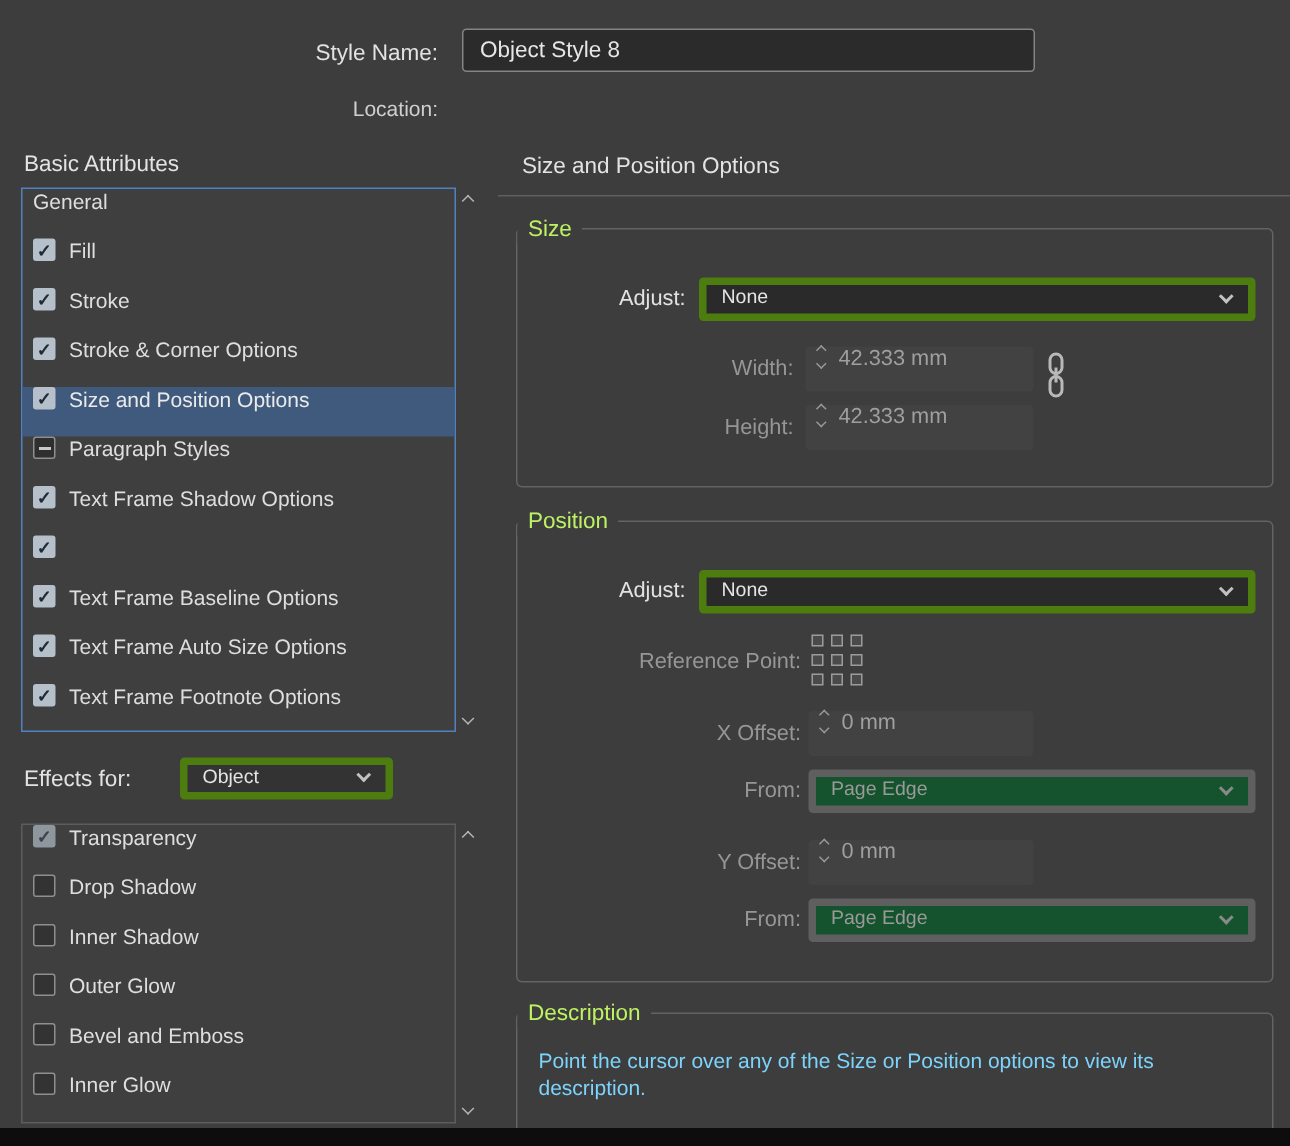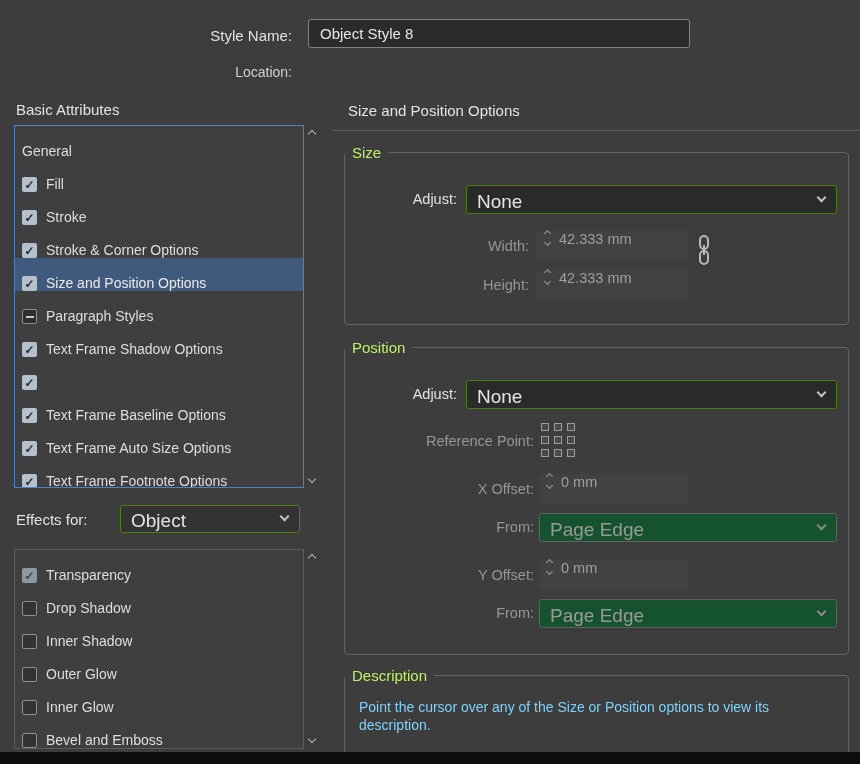--- a/index.html
+++ b/index.html
@@ -28,21 +28,21 @@
 
   .listbox {
     background: #3f3f3f;
     overflow: hidden;
   }
   .listbox.focus { border: 1px solid #4e82c4; }
   .listbox.plain { border: 1px solid #5c5c5c; }
   .list1 { left: 14px; top: 125px; width: 290px; height: 363px; }
   .list2 { left: 14px; top: 549px; width: 290px; height: 200px; }
 
-  .row { height: 33px; display: flex; align-items: flex-end; padding: 0 7px; gap: 9px; color: #dedede; font-size: 14px; cursor: default; }
+  .row { height: 33px; display: flex; align-items: flex-start; padding: 0 7px; gap: 9px; color: #dedede; font-size: 14px; cursor: default; }
   .row.selected { background: #3f5a7d; color: #eaeaea; }
 
   .cb {
     width: 15px; height: 15px; flex: 0 0 15px; border-radius: 2px;
     display: flex; align-items: center; justify-content: center;
     font-size: 12px; font-weight: bold; line-height: 1;
   }
   .cb.checked { background: #b6c0ca; color: #1f2b37; }
   .cb.checked-muted { background: #8f979e; color: #3d434a; }
   .cb.unchecked { background: #333333; border: 1px solid #8f8f8f; }
@@ -60,30 +60,30 @@
   .cv { display: inline-block; width: 7px; height: 7px; border-right: 2px solid #c2c2c2; border-bottom: 2px solid #c2c2c2; }
   .cv.up { transform: rotate(-135deg); }
   .cv.down { transform: rotate(45deg); }
   .cv.small { width: 5px; height: 5px; border-width: 1.5px; border-color: #999999; }
   .scrollbar .cv { width: 6px; height: 6px; border-width: 1.5px; border-color: #b5b5b5; }
 
   .effects-for-label { left: 16px; top: 511px; font-size: 15px; color: #e2e2e2; }
 
   
   .dropdown {
-    display: flex; align-items: flex-end;
-    background: #2a2a2a; border: 1px solid #4d7c0f; border-radius: 3px;
-    color: #e4e4e4; font-size: 19px; padding: 0 28px 0 10px;
+    display: flex; align-items: flex-start;
+    background: #2a2a2a; border: 5px solid #4d7c0f; border-radius: 3px;
+    color: #e4e4e4; font-size: 13px; padding: 0 28px 0 10px;
   }
   .dropdown .chev { position: absolute; right: 11px; top: 50%; margin-top: -6px; }
   .dropdown.disabled { background: #14532d; border-color: #5f5f5f; color: #9a9a9a; }
   .dropdown.disabled .chev { border-color: #8a8a8a; }
   .dd-val { white-space: nowrap; overflow: hidden; }
 
-  .effects-dropdown { left: 120px; top: 505px; width: 180px; height: 28px; background: #333333; }
+  .effects-dropdown { left: 120px; top: 505px; width: 142px; height: 28px; background: #333333; }
 
   
   .panel-title { left: 348px; top: 102px; font-size: 15px; color: #e3e3e3; }
   .panel-divider { left: 332px; top: 130px; width: 528px; height: 1px; background: #5e5e5e; }
 
   .group { border: 1px solid #636363; border-radius: 4px; }
   .group .legend {
     position: absolute; top: -10px; left: 0; background: #3d3d3d;
     padding: 0 7px; font-size: 15px; color: #bef264; line-height: 20px;
   }
@@ -210,25 +210,25 @@
     <div class="row">
       <span class="cb unchecked"></span>
       <span>Inner Shadow</span>
     </div>
     <div class="row">
       <span class="cb unchecked"></span>
       <span>Outer Glow</span>
     </div>
     <div class="row">
       <span class="cb unchecked"></span>
+      <span>Bevel and Emboss</span>
+    </div>
+    <div class="row">
+      <span class="cb unchecked"></span>
       <span>Inner Glow</span>
-    </div>
-    <div class="row">
-      <span class="cb unchecked"></span>
-      <span>Bevel and Emboss</span>
     </div>
   </div>
 <div class="abs scrollbar scroll2">
   <span class="cv up"></span>
   <span class="cv down"></span>
 </div>
 
 <div class="abs panel-title">Size and Position Options</div>
 <div class="abs panel-divider"></div>
 

